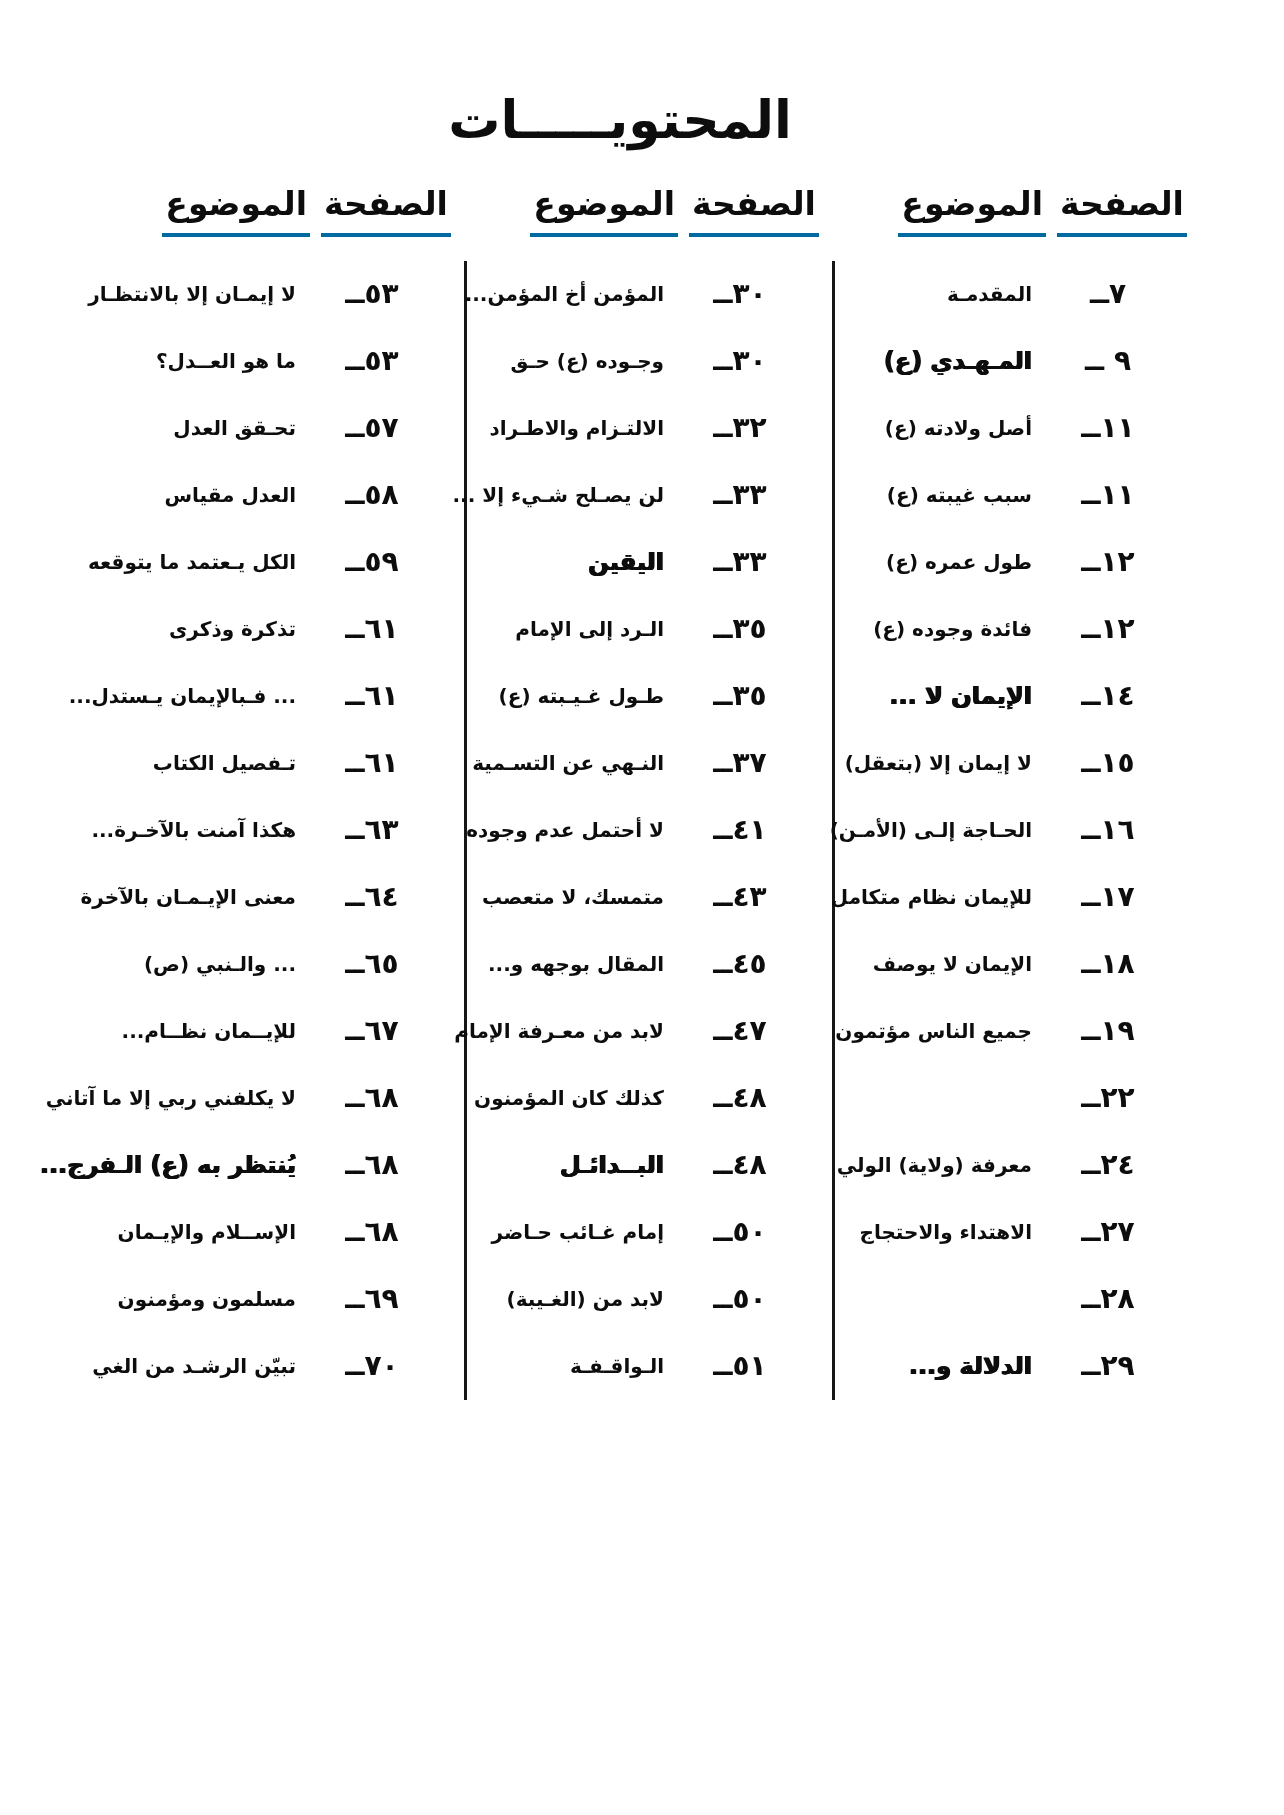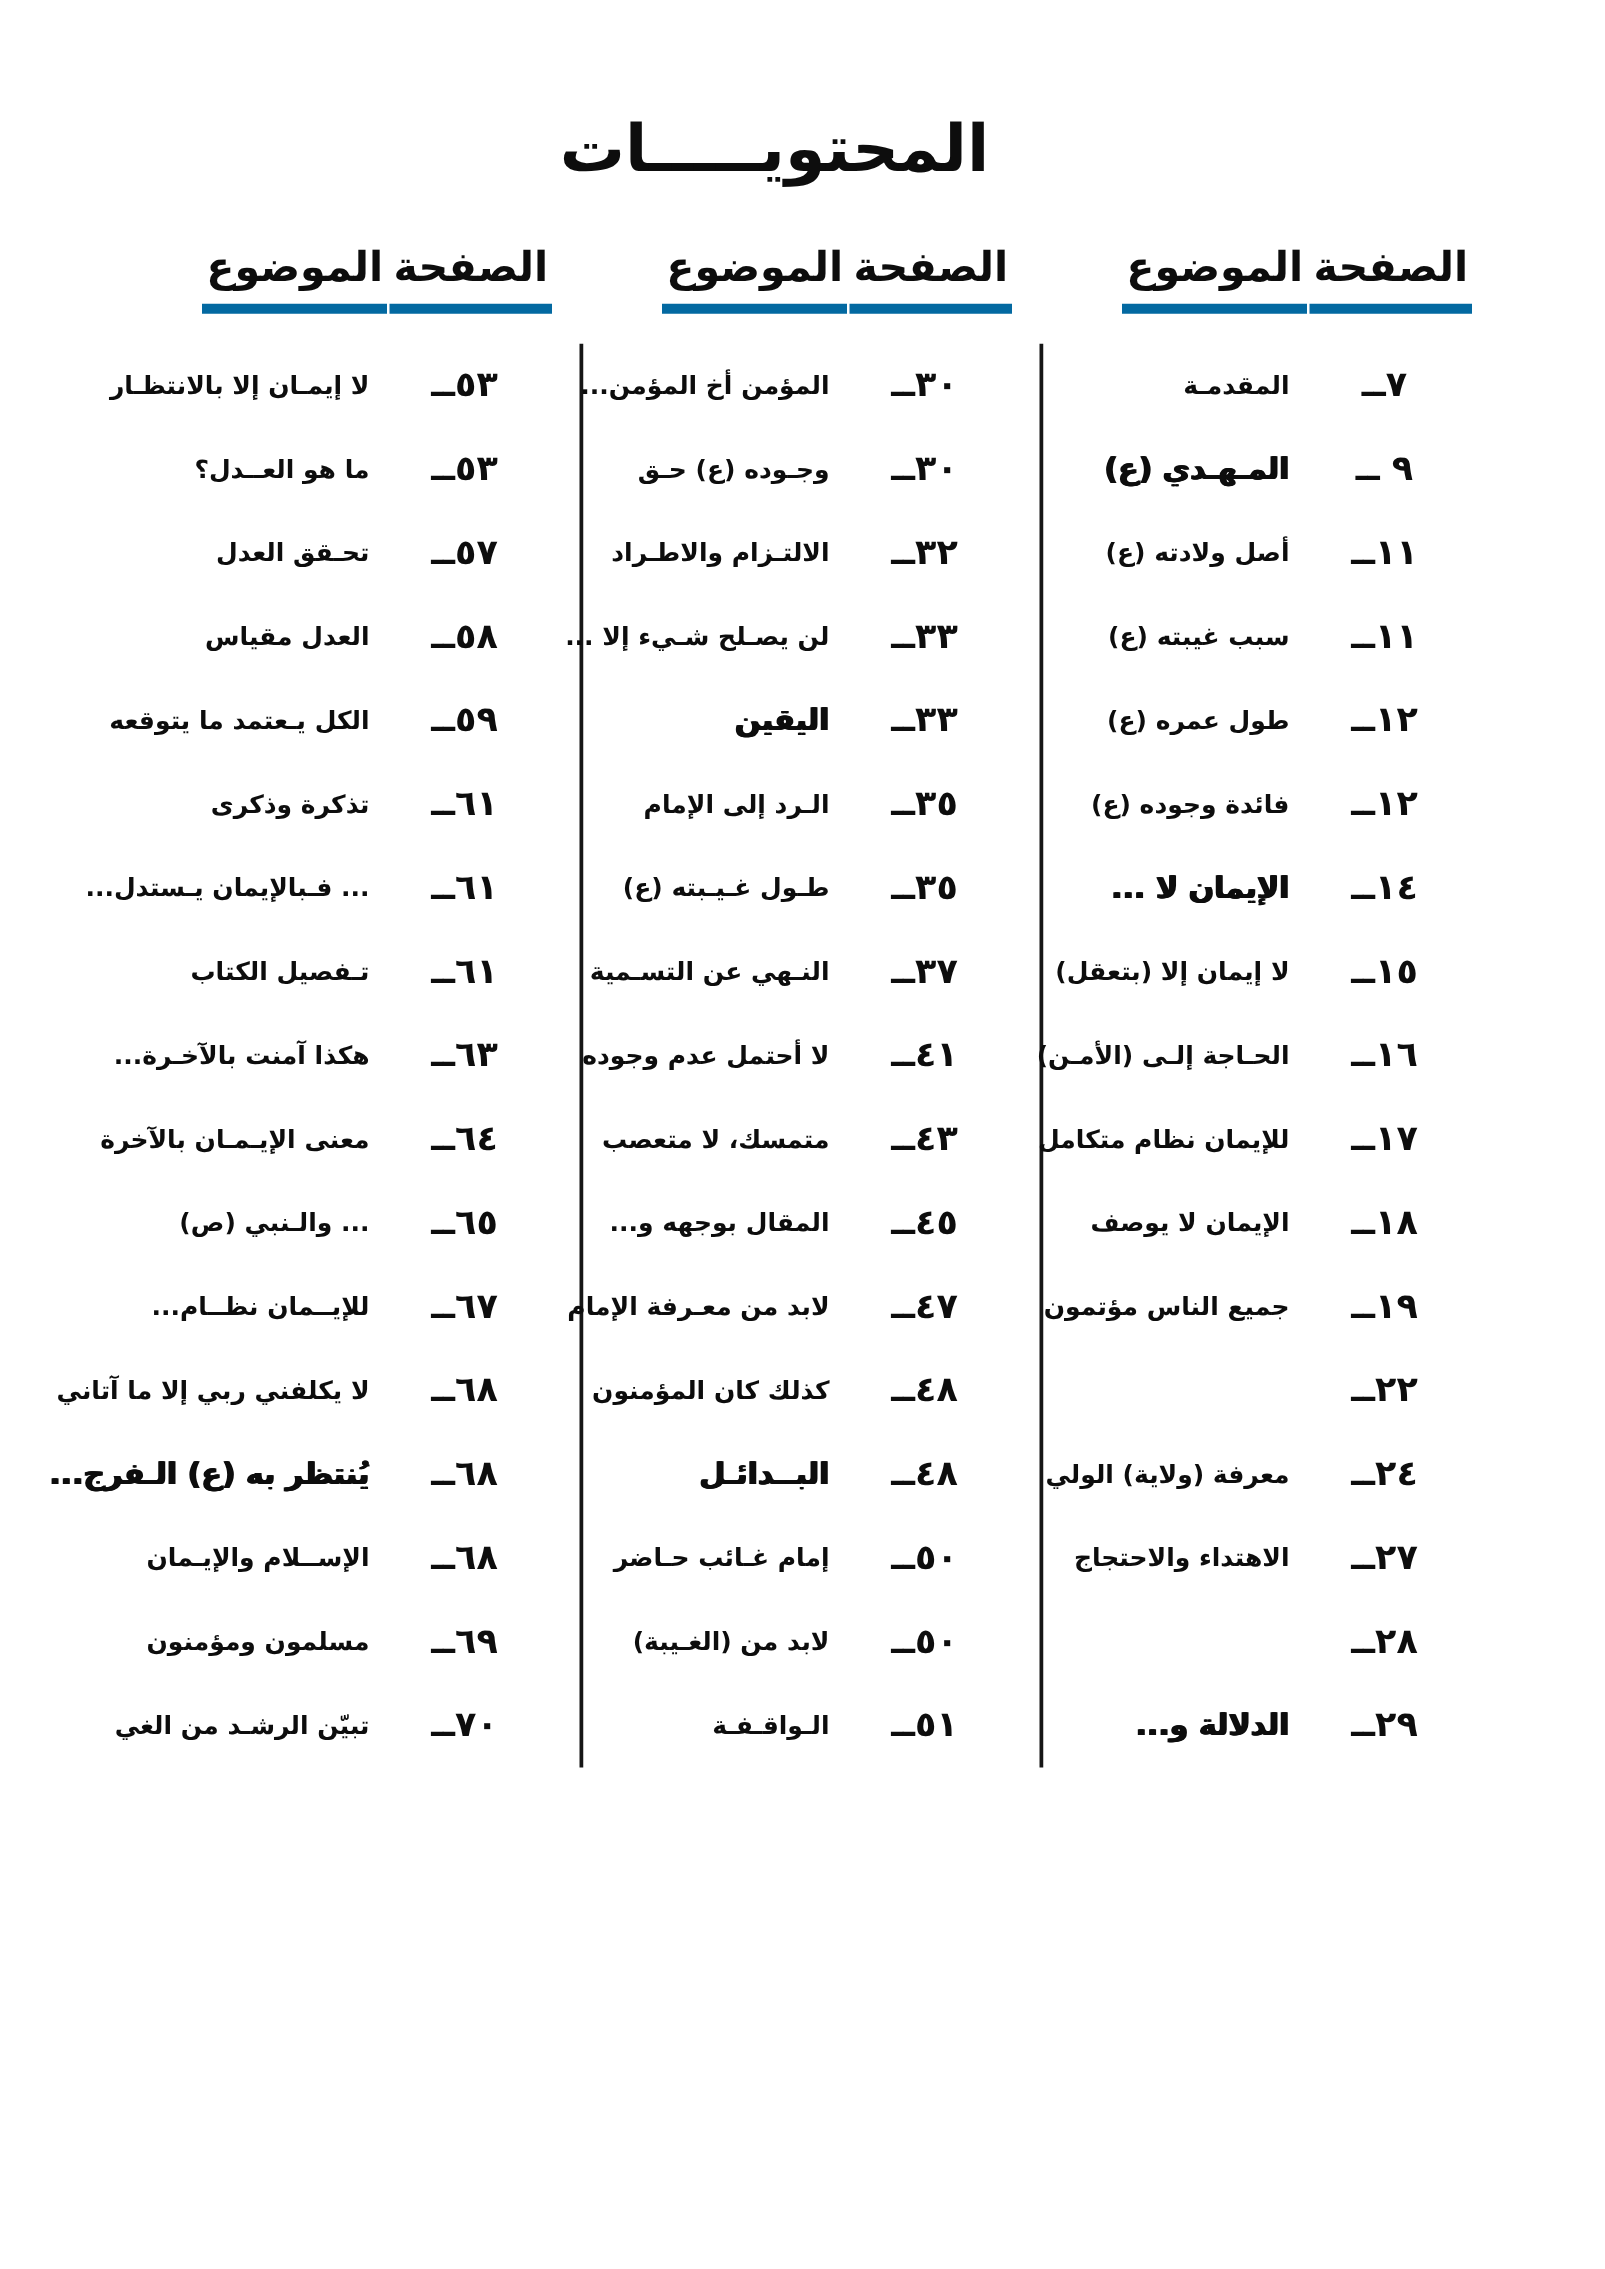--- a/index.html
+++ b/index.html
@@ -37,33 +37,32 @@
   .ghdr {
     display: flex;
     align-items: flex-end;
     font-size: 33px;
     font-weight: bold;
     line-height: 1.2;
   }
   .hdr-page-cell {
     width: 112px;
     display: flex;
-    justify-content: flex-start;
+    justify-content: center;
     flex: 0 0 auto;
-    margin-top: 10px;
   }
   .hdr-topic-cell {
     flex: 1 1 auto;
     display: flex;
     justify-content: flex-start; 
     padding-inline-start: 20px;
   }
   .hdr-word {
     display: inline-block;
-    border-bottom: 8px solid #0369a1;
+    border-bottom: 4px solid #0369a1;
     padding: 0 3px 9px 3px;
     white-space: nowrap;
   }
 
   .rows { margin-top: 24px; }
   .rows.divided { border-left: 3px solid #161616; }
 
   .row {
     display: flex;
     align-items: center;

